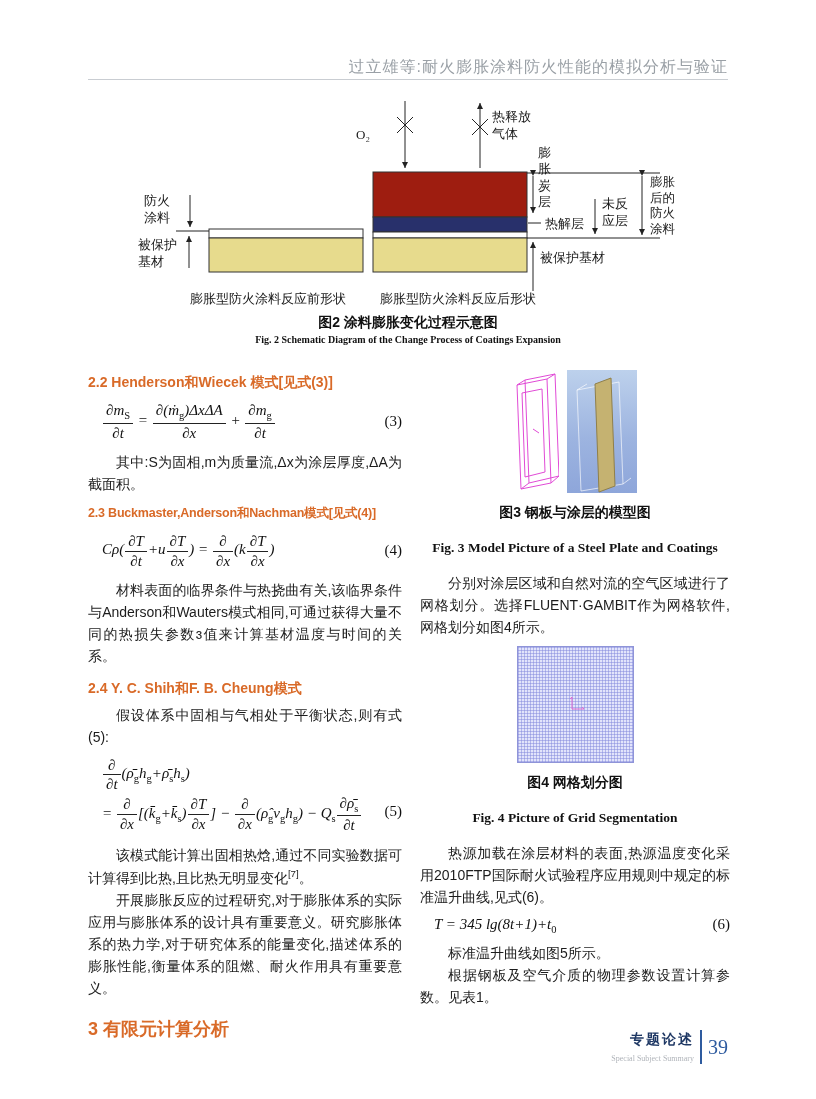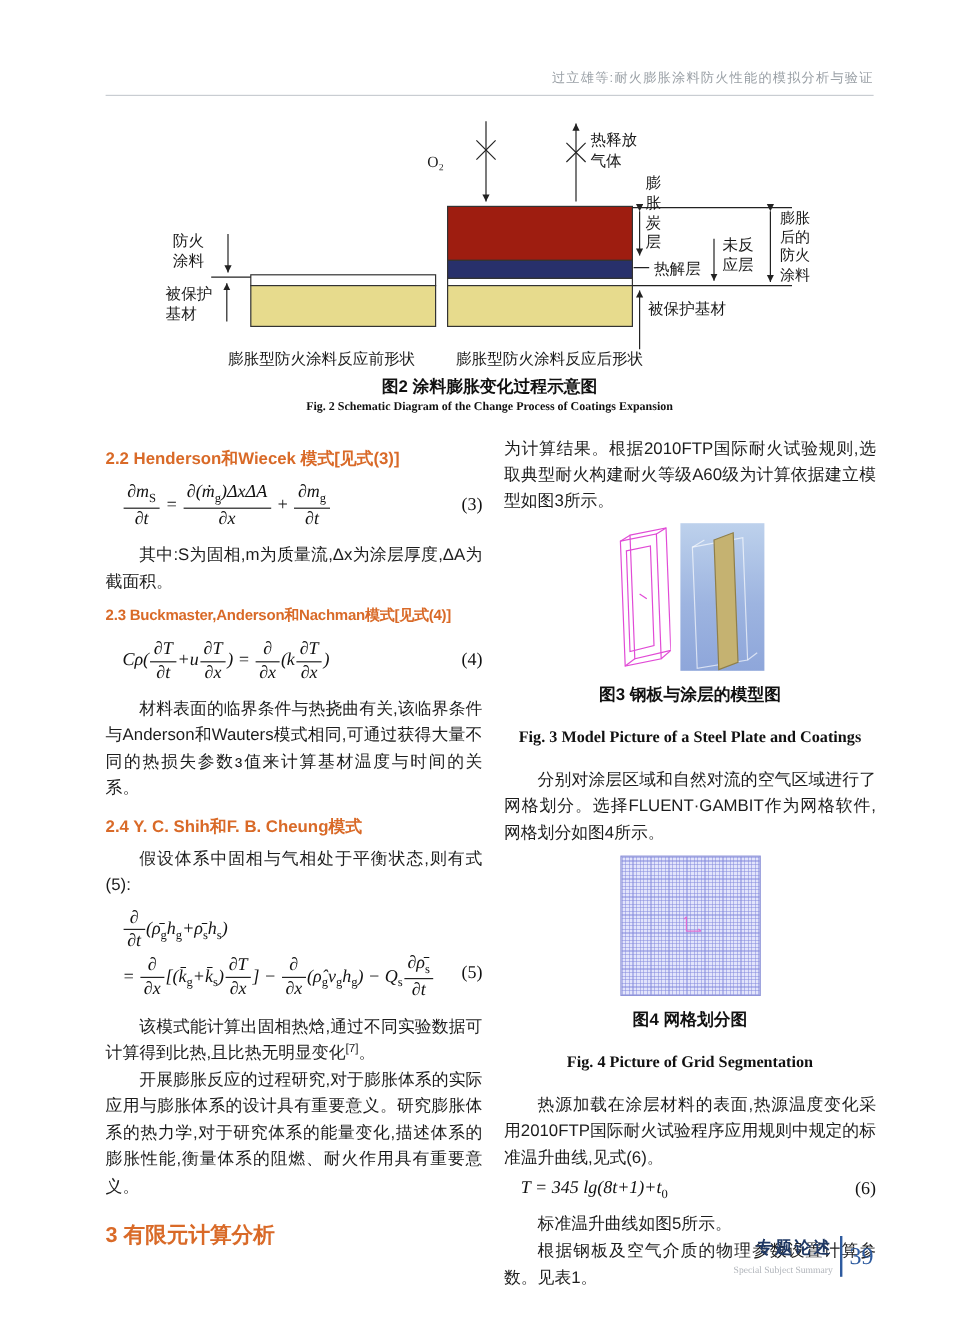--- a/index.html
+++ b/index.html
@@ -1,20 +1,20 @@
 <!DOCTYPE html>
 <html><head>
 <meta charset="utf-8">
 <style>
   html,body{margin:0;padding:0;background:#ffffff;}
   .page{position:relative;width:816px;height:1099px;background:#fff;overflow:hidden;
         font-family:"Liberation Sans",sans-serif;color:#1c1c1c;}
   
   .running-head{position:absolute;top:57px;left:88px;width:640px;text-align:right;
-        font-size:11px;color:#9aa0a6;letter-spacing:1px;}
+        font-size:16px;color:#9aa0a6;letter-spacing:1px;}
   .head-rule{position:absolute;top:79px;left:88px;width:640px;height:1px;background:#c9cdd2;}
   
   .fig2{position:absolute;left:88px;top:95px;width:640px;height:262px;}
   .fig2 svg{position:absolute;left:0;top:0;}
   .fig2-label{position:absolute;font-family:"Liberation Serif",serif;font-size:13px;
         line-height:1.3;color:#1a1a1a;word-break:break-all;}
   .centered{text-align:center;}
   .fig-cap-cn{position:absolute;left:0;width:100%;text-align:center;font-weight:bold;
         font-size:14px;color:#111;}
   .fig-cap-en{position:absolute;left:0;width:100%;text-align:center;font-weight:bold;
@@ -141,21 +141,20 @@
       <span class="eq-line">= <span class="frac"><span class="fn">∂</span><span class="fd">∂x</span></span>[(k̄<sub>g</sub>+k̄<sub>s</sub>)<span class="frac"><span class="fn">∂T</span><span class="fd">∂x</span></span>] − <span class="frac"><span class="fn">∂</span><span class="fd">∂x</span></span>(ρ̂<sub>g</sub>ν<sub>g</sub>h<sub>g</sub>) − Q<sub>s</sub><span class="frac"><span class="fn">∂ρ̄<sub>s</sub></span><span class="fd">∂t</span></span></span>
       <span class="tag" style="top:72%;">(5)</span>
     </div>
     <p class="para"><span>该模式能计算出固相热焓,通过不同实验数据可计算得到比热,且比热无明显变化</span><sup>[7]</sup><span>。</span></p>
     <p class="para">开展膨胀反应的过程研究,对于膨胀体系的实际应用与膨胀体系的设计具有重要意义。研究膨胀体系的热力学,对于研究体系的能量变化,描述体系的膨胀性能,衡量体系的阻燃、耐火作用具有重要意义。</p>
     <p class="sec-head big">3  有限元计算分析</p>
 
   </div>
 
   <div class="col col-right">
-    <p class="para noindent">为计算结果。根据2010FTP国际耐火试验规则,选取典型耐火构建耐火等级A60级为计算依据建立模型如图3所示。</p>
 
     <div class="figwrap">
       <div class="fig3-row">
         <svg width="46" height="122" viewBox="0 0 46 122">
           <g fill="none" stroke="#E14BD6" stroke-width="1">
             <polygon points="4,14 34,8 38,112 8,118"></polygon>
             <polygon points="12,9 42,3 46,105 16,112"></polygon>
             <line x1="4" y1="14" x2="12" y2="9"></line>
             <line x1="34" y1="8" x2="42" y2="3"></line>
             <line x1="38" y1="112" x2="46" y2="105"></line>

